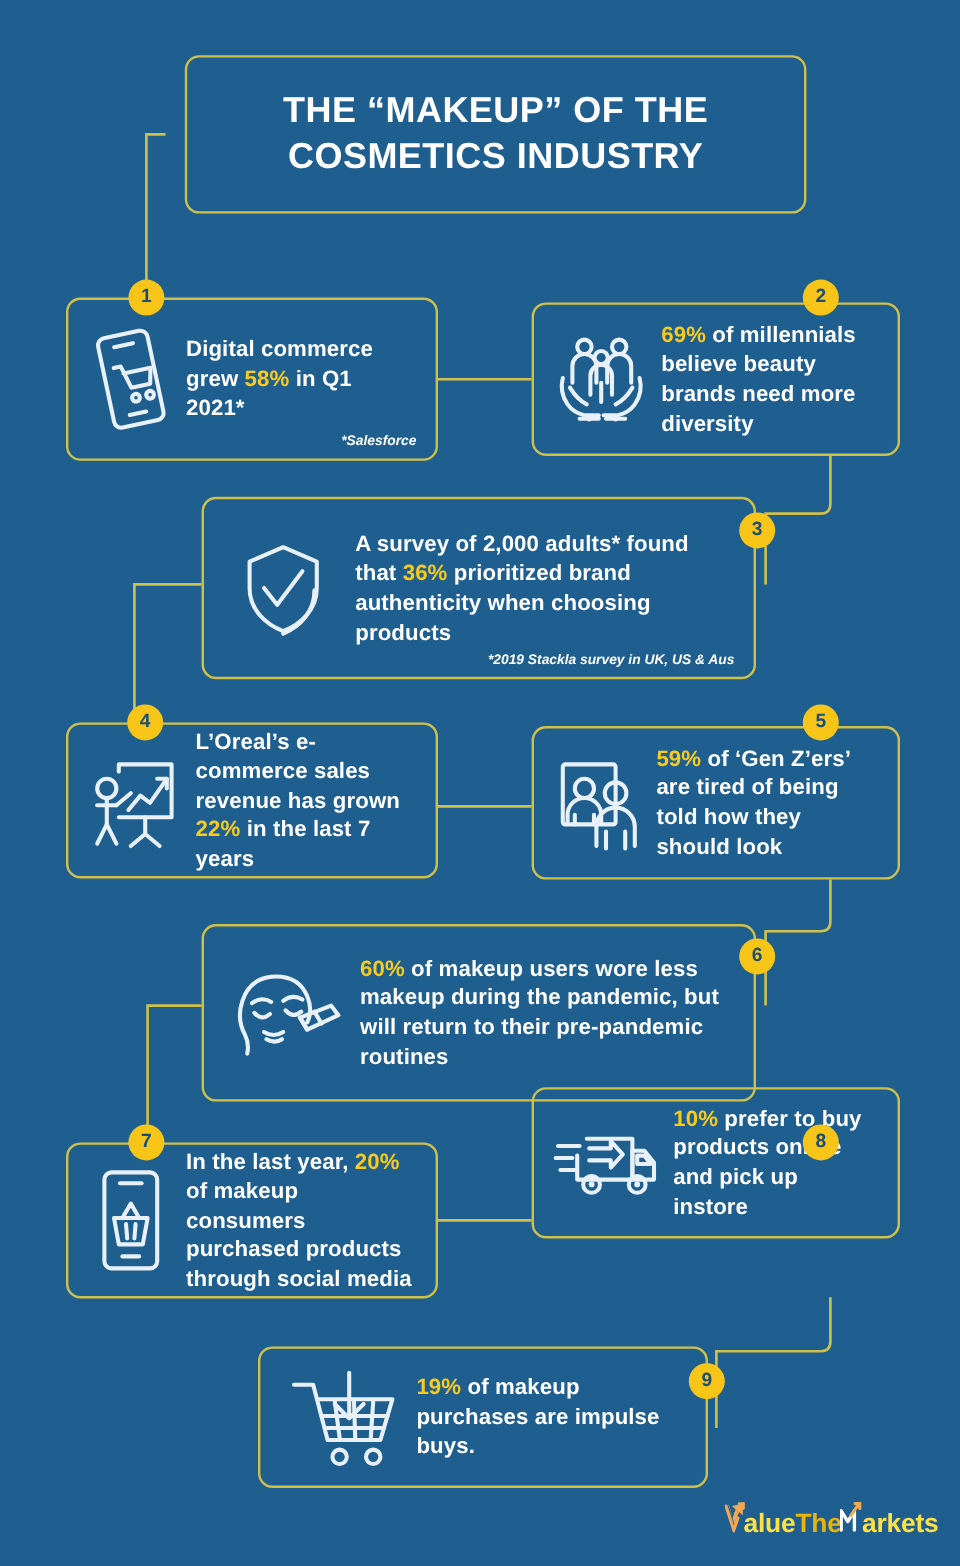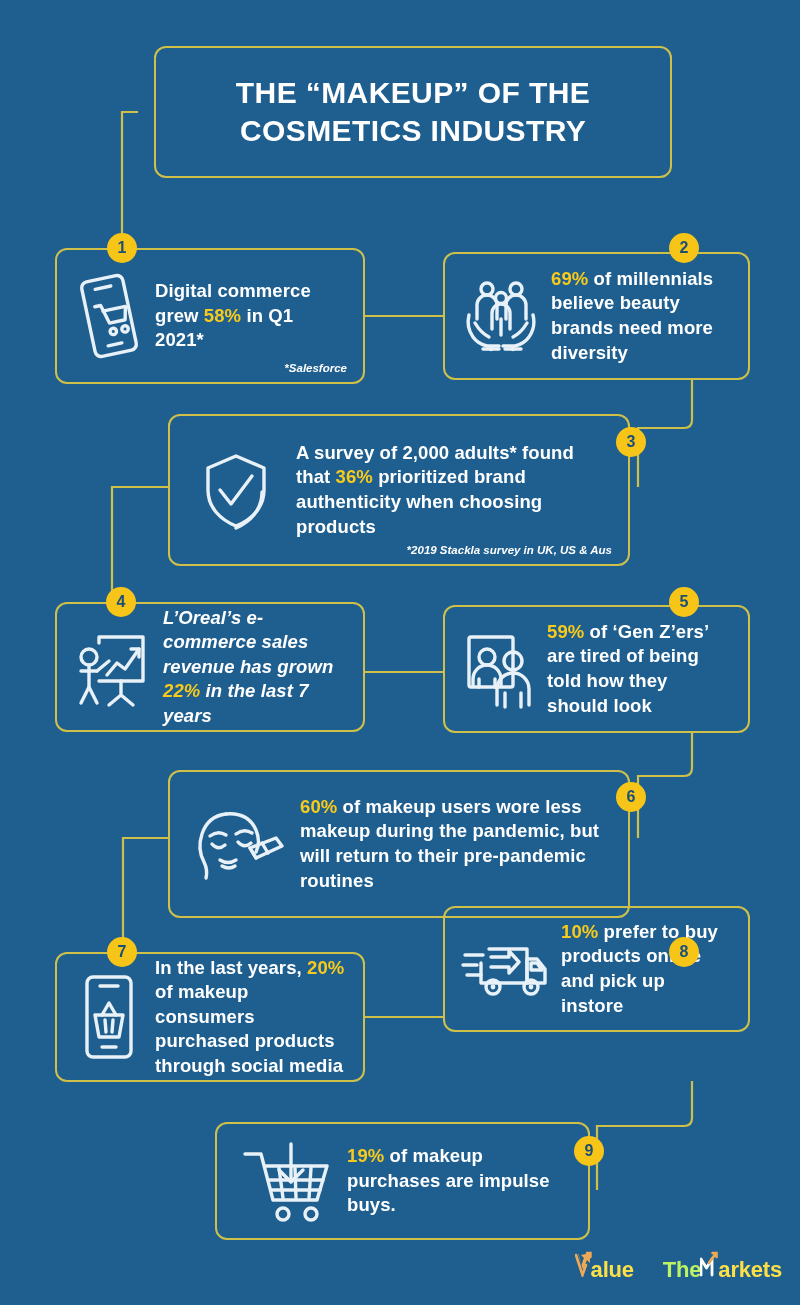--- a/index.html
+++ b/index.html
@@ -121,21 +121,21 @@
     position: absolute;
     right: 18px; bottom: 22px;
     z-index: 4;
     display: flex;
     align-items: baseline;
     font-size: 22px;
     font-weight: 800;
     letter-spacing: -.2px;
   }
   #logo .w { color: #fde047; }
-  #logo .b { color: #bef264; margin-left: 29px; }
+  #logo .b { color: #eab308; }
 </style>
 </head>
 <body>
 
 <div id="stage">
 
   <svg id="wires" viewBox="0 0 800 1305">
 
     <path d="M138 112 L122 112 L122 248"></path>
 
@@ -223,21 +223,21 @@
         </svg>
       </span>
       <div class="copy" style="padding-left:10px;">
         <span>A survey of 2,000 adults* found that </span><span class="hl">36%</span><span> prioritized brand authenticity when choosing products</span>
       </div>
     </div>
     <div class="src">*2019 Stackla survey in UK, US &amp; Aus</div>
   </div>
   <div class="badge" style="left:616px; top:427px;">3</div>
 
-  <div class="card" style="left:55px; top:602px; width:310px; height:130px;font-style:italic;">
+  <div class="card" style="left:55px; top:602px; width:310px; height:130px;">
     <div class="card-inner">
       <span class="icon-wrap">
         <svg width="80" height="84" viewBox="0 0 80 84">
           <polyline class="ico" points="26,18 26,12 70,12 70,56 26,56" stroke-width="3"></polyline>
           <polyline class="ico" points="34,50 44,38 52,44 66,24" stroke-width="3"></polyline>
           <polyline class="ico" points="58,24 66,24 66,32" stroke-width="3"></polyline>
           <circle class="ico" cx="16" cy="32" r="8" stroke-width="3"></circle>
           <path class="ico" d="M16 40 v22" stroke-width="3"></path>
           <path class="ico" d="M8 46 h16" stroke-width="3"></path>
           <path class="ico" d="M24 46 L36 36" stroke-width="3"></path>
@@ -305,21 +305,21 @@
           <rect class="ico" x="14" y="6" width="44" height="80" rx="6" stroke-width="3"></rect>
           <line class="ico" x1="27" y1="15" x2="45" y2="15" stroke-width="3"></line>
           <line class="ico" x1="29" y1="76" x2="43" y2="76" stroke-width="3"></line>
           <path class="ico" d="M22 44 h28 l-4 22 H26 Z" stroke-width="3"></path>
           <path class="ico" d="M29 44 L36 32 L43 44" stroke-width="2.8"></path>
           <line class="ico" x1="32" y1="49" x2="33" y2="61" stroke-width="2.4"></line>
           <line class="ico" x1="40" y1="49" x2="39" y2="61" stroke-width="2.4"></line>
         </svg>
       </span>
       <div class="copy">
-        <span>In the last years, </span><span class="hl">20%</span><span> of makeup consumers purchased products through social media</span>
+        <span>In the last year, </span><span class="hl">20%</span><span> of makeup consumers purchased products through social media</span>
       </div>
     </div>
   </div>
   <div class="badge" style="left:107px; top:937px;">7</div>
 
   <div class="card" style="left:443px; top:906px; width:307px; height:126px;">
     <div class="card-inner">
       <span class="icon-wrap">
         <svg width="90" height="72" viewBox="0 0 90 72">
           <path class="ico" d="M28 16 H66 v34 H20 V30" stroke-width="3"></path>

